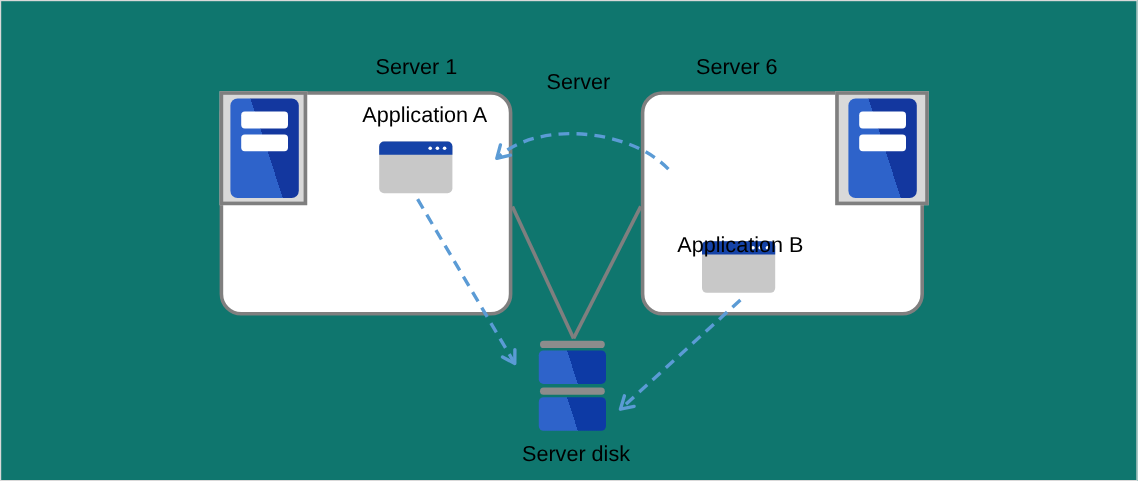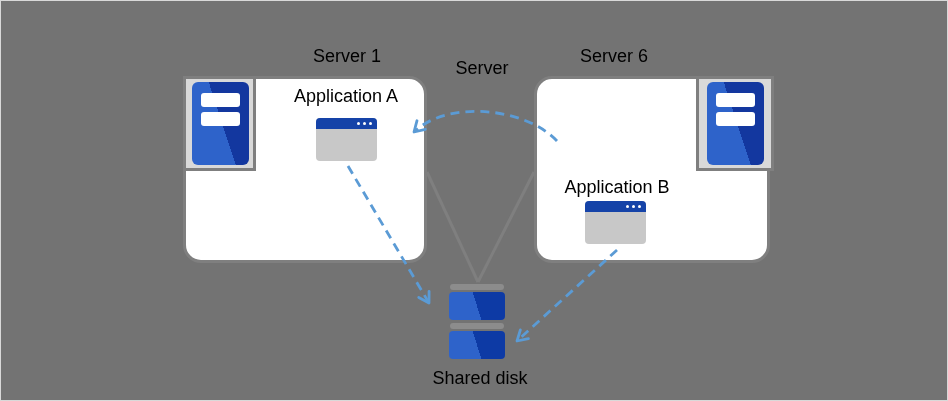--- a/index.html
+++ b/index.html
@@ -1,20 +1,20 @@
 <!DOCTYPE html>
 <html><head>
 <meta charset="utf-8">
 <style>
   html,body { margin:0; padding:0; background:#ffffff; }
   #canvas {
     position:relative;
     width:948px; height:401px;
     box-sizing:border-box;
-    background:#737373;
+    background:#0f766e;
     border:1px solid #d9d9d9;
     font-family:"Liberation Sans", sans-serif;
     overflow:hidden;
   }
   .server-box {
     position:absolute;
     box-sizing:border-box;
     border:3px solid #7f7f7f;
     border-radius:18px;
     background:#ffffff;
@@ -89,22 +89,22 @@
     position:absolute;
     font-size:18px; line-height:22px;
     color:#000000;
     text-align:center;
     white-space:nowrap;
     z-index:4;
   }
   #server1-label { left:296px; top:44px; width:100px; }
   #server2-label { left:563px; top:44px; width:100px; }
   #group-transfer-label { left:421px; top:56px; width:120px; }
-  #app-a-label { left:285px; top:84px; width:120px; }
-  #app-b-label { left:556px; top:175px; width:120px; }
+  #app-a-label { left:285px; top:84px; width:120px;text-align:right; }
+  #app-b-label { left:556px; top:192px; width:120px; }
   #shared-disk-label { left:418px; top:366px; width:122px; }
 
   #connector-layer {
     position:absolute; left:0; top:0; width:948px; height:401px;
     z-index:3; pointer-events:none;
   }
 </style>
 </head>
 <body>
 
@@ -170,14 +170,14 @@
   <div id="server1-label" class="lbl">Server 1</div>
   <div id="server2-label" class="lbl">Server 6</div>
 
   <div id="group-transfer-label" class="lbl">
     <div>Server</div>
   </div>
 
   <div id="app-a-label" class="lbl">Application A</div>
   <div id="app-b-label" class="lbl">Application B</div>
 
-  <div id="shared-disk-label" class="lbl">Shared disk</div>
+  <div id="shared-disk-label" class="lbl">Server disk</div>
 </div>
 
 </body></html>

